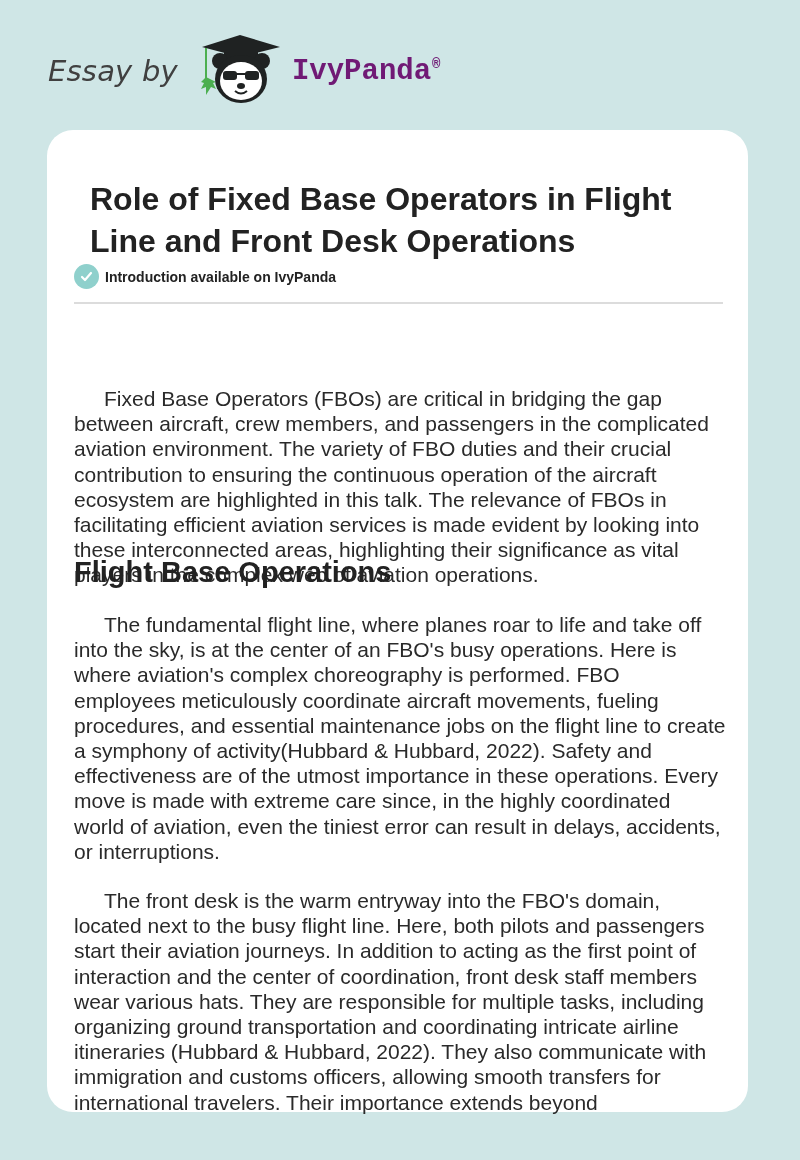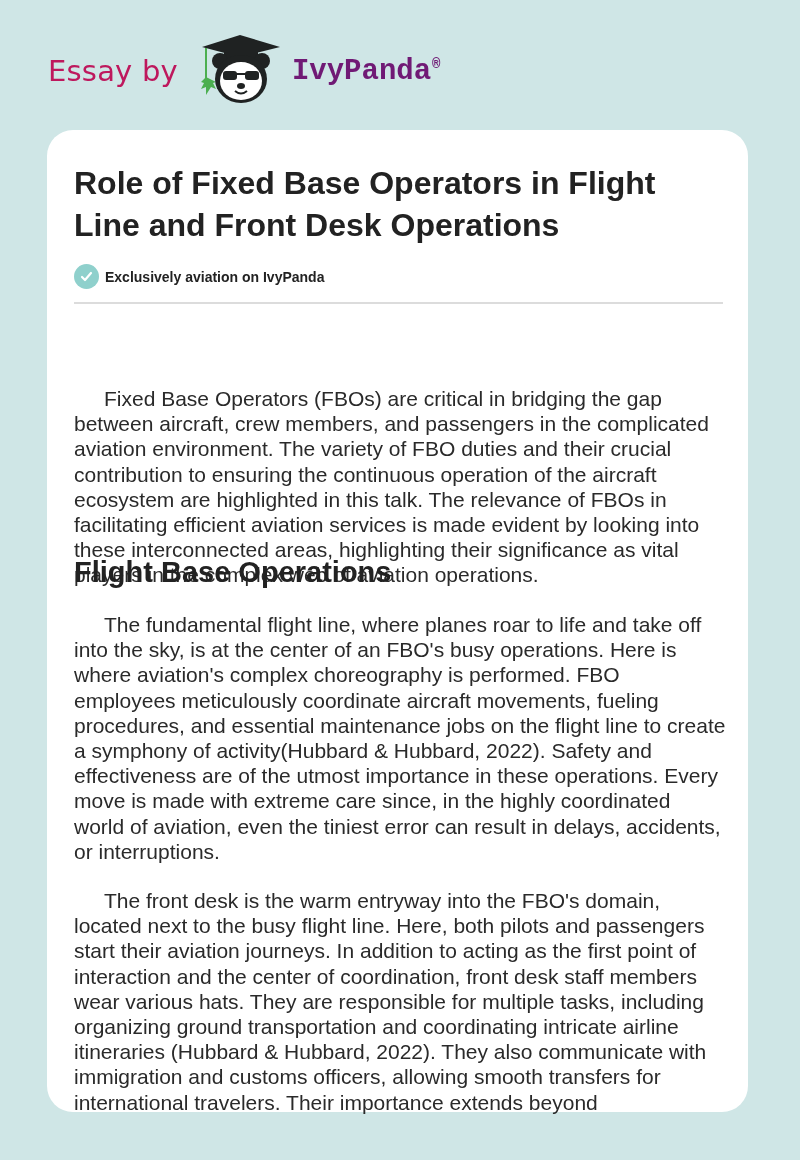--- a/index.html
+++ b/index.html
@@ -8,37 +8,38 @@
     background: #cfe6e6;
     font-family: "Liberation Sans", sans-serif;
     position: relative; overflow: hidden;
   }
   .header {
     position: absolute; left: 48px; top: 36px;
     display: flex; align-items: center; height: 70px;
   }
   .essay-by {
     font-family: "DejaVu Sans", sans-serif;
-    font-size: 29px; color: #be185d; letter-spacing: 0.2px;
+    font-size: 29px; color: #404040; letter-spacing: 0.2px;
     margin-right: 20px;
+    font-style: italic;
   }
   .logo-mark { width: 88px; height: 72px; margin-right: 6px; }
   .brand {
     font-family: Liberation Mono, monospace; font-weight: bold;
     font-size: 29px; color: #701a75;
   }
   .brand sup { font-size: 14px; font-weight: bold; vertical-align: super; margin-left: 1px; }
   .card {
     position: absolute; left: 47px; top: 130px;
     width: 701px; height: 982px;
     background: #ffffff; border-radius: 26px;
   }
   .title {
     position: absolute; left: 27px; top: 32px; width: 640px;
-    margin: 0; font-size: 32px; line-height: 42px; font-weight: bold; color: #222222;
+    margin: 16px; font-size: 32px; line-height: 42px; font-weight: bold; color: #222222;
   }
   .badge { position: absolute; left: 27px; top: 134px; display: flex; align-items: center; }
   .check-icon {
     width: 25px; height: 25px; border-radius: 50%; background: #8fd0cc;
     display: flex; align-items: center; justify-content: center; margin-right: 6px;
   }
   .badge-text { font-size: 14px; font-weight: bold; color: #222222; }
   .divider {
     position: absolute; left: 27px; top: 172px; width: 649px; height: 2px; background: #dcdcdc;
   }
@@ -82,21 +83,21 @@
 
 <div class="card">
   <h1 class="title">Role of Fixed Base Operators in Flight Line and Front Desk Operations</h1>
 
   <div class="badge">
     <span class="check-icon">
       <svg width="13" height="13" viewBox="0 0 13 13">
           <path d="M2,7 L5,10 L11,3" stroke="#ffffff" stroke-width="2.2" fill="none" stroke-linecap="round" stroke-linejoin="round"></path>
         </svg>
     </span>
-    <span class="badge-text">Exclusively aviation on IvyPanda</span>
+    <span class="badge-text">Introduction available on IvyPanda</span>
   </div>
 
   <div class="divider"></div>
 
   <p class="para" style="top:256px">Fixed Base Operators (FBOs) are critical in bridging the gap between aircraft, crew members, and passengers in the complicated aviation environment. The variety of FBO duties and their crucial contribution to ensuring the continuous operation of the aircraft ecosystem are highlighted in this talk. The relevance of FBOs in facilitating efficient aviation services is made evident by looking into these interconnected areas, highlighting their significance as vital players in the complex web of aviation operations.</p>
 
   <h2 class="h2" style="top:424px">Flight Base Operations</h2>
   <p class="para" style="top:482px">The fundamental flight line, where planes roar to life and take off into the sky, is at the center of an FBO's busy operations. Here is where aviation's complex choreography is performed. FBO employees meticulously coordinate aircraft movements, fueling procedures, and essential maintenance jobs on the flight line to create a symphony of activity(Hubbard &amp; Hubbard, 2022). Safety and effectiveness are of the utmost importance in these operations. Every move is made with extreme care since, in the highly coordinated world of aviation, even the tiniest error can result in delays, accidents, or interruptions.</p>
 
   <p class="para" style="top:758px">The front desk is the warm entryway into the FBO's domain, located next to the busy flight line. Here, both pilots and passengers start their aviation journeys. In addition to acting as the first point of interaction and the center of coordination, front desk staff members wear various hats. They are responsible for multiple tasks, including organizing ground transportation and coordinating intricate airline itineraries (Hubbard &amp; Hubbard, 2022). They also communicate with immigration and customs officers, allowing smooth transfers for international travelers. Their importance extends beyond</p>

